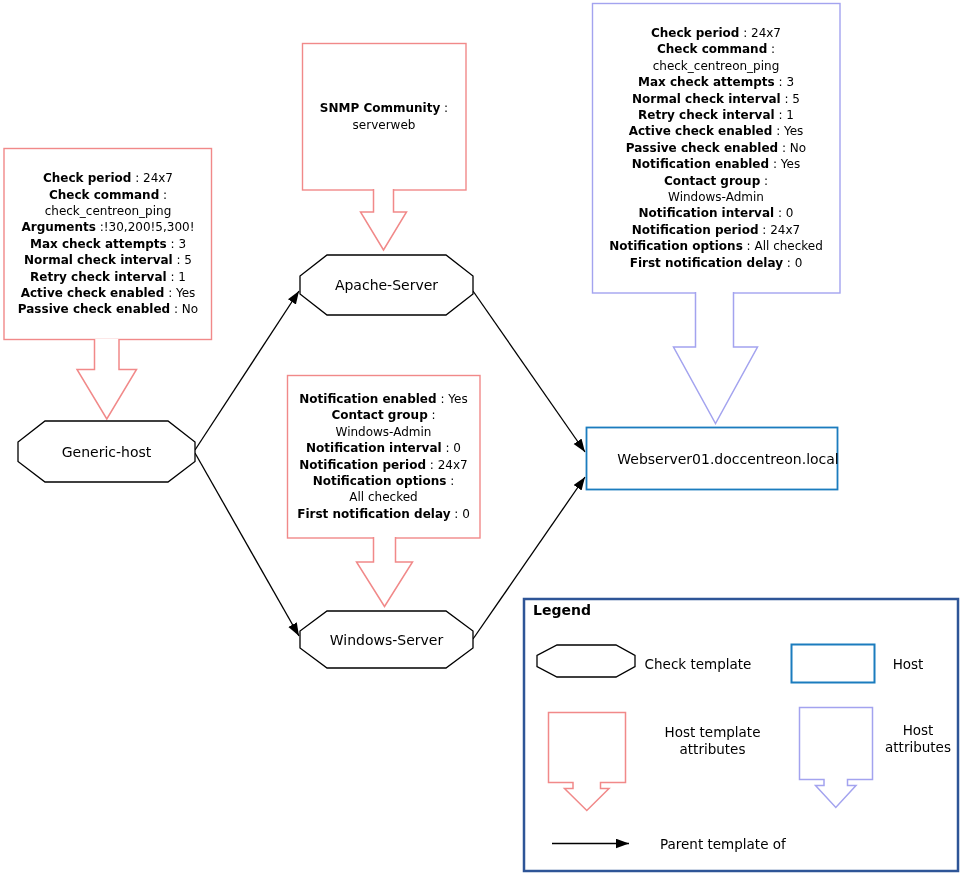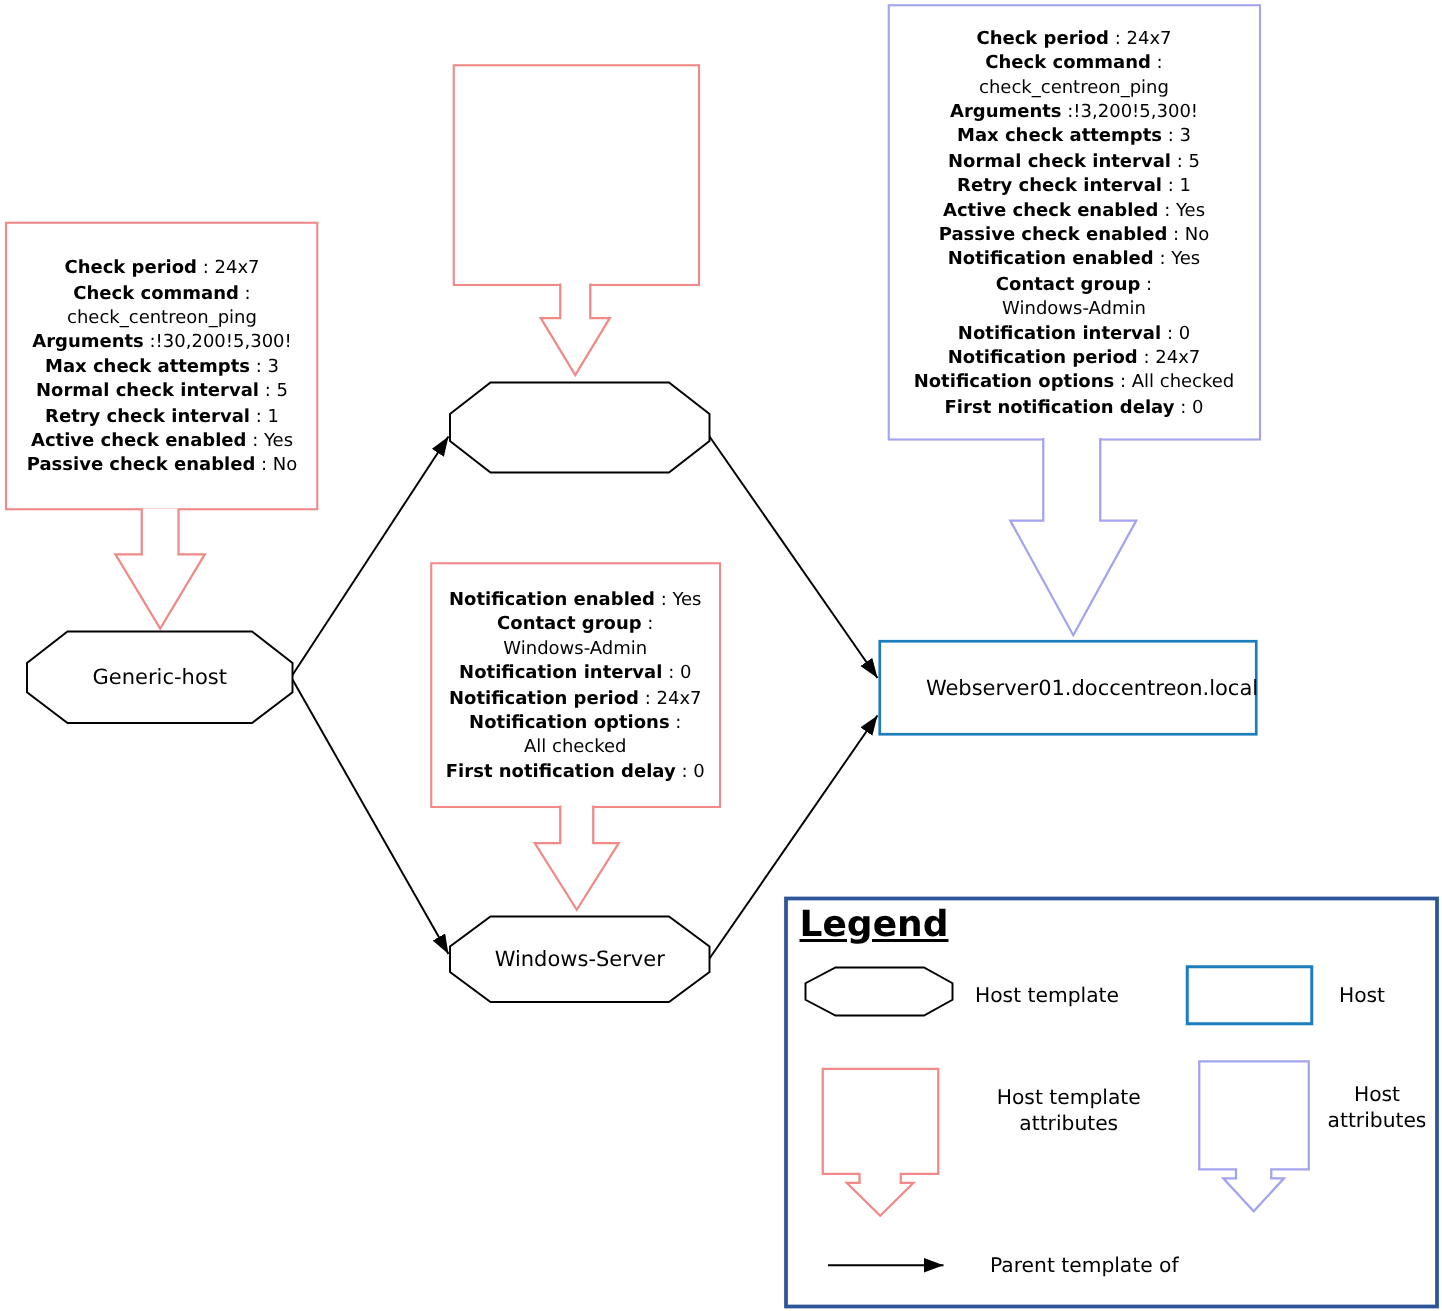--- a/index.html
+++ b/index.html
@@ -12,21 +12,21 @@
   .attr-box {
     position:absolute; display:flex; flex-direction:column; justify-content:center;
     text-align:center; font-size:12px; line-height:16.4px; pointer-events:none;
   }
   .attr-line b { font-weight:bold; }
   .attr-line span { white-space:pre-wrap; }
   .node-label {
     position:absolute; display:flex; align-items:center; justify-content:center;
     text-align:center; font-size:14px; pointer-events:none;
   }
-  .legend-title { position:absolute; font-size:24px; font-weight:bold;text-decoration:underline; }
+  .legend-title { position:absolute; font-size:14px; font-weight:bold; }
   .legend-label {
     position:absolute; display:flex; align-items:center; justify-content:center;
     text-align:center; font-size:13.5px; line-height:17px;
   }
   .legend-label.left { justify-content:flex-start; text-align:center; }
 </style>
 </head>
 <body>
 
 <div class="canvas">
@@ -72,55 +72,59 @@
       <div class="attr-line"><b>Check command</b><span> :</span></div>
       <div class="attr-line"><span>check_centreon_ping</span></div>
       <div class="attr-line"><b>Arguments</b><span> :!30,200!5,300!</span></div>
       <div class="attr-line"><b>Max check attempts</b><span> : 3</span></div>
       <div class="attr-line"><b>Normal check interval</b><span> : 5</span></div>
       <div class="attr-line"><b>Retry check interval</b><span> : 1</span></div>
       <div class="attr-line"><b>Active check enabled</b><span> : Yes</span></div>
       <div class="attr-line"><b>Passive check enabled</b><span> : No</span></div>
     </div>
 
+  <div class="attr-box" style="left:302px; top:43px; width:164px; height:147px;">
+      <div class="attr-line"><b>SNMP Community</b><span> :</span></div>
+      <div class="attr-line"><span>serverweb</span></div>
+    </div>
 
   <div class="attr-box" style="left:287px; top:375px; width:193px; height:163px;">
       <div class="attr-line"><b>Notification enabled</b><span> : Yes</span></div>
       <div class="attr-line"><b>Contact group</b><span> :</span></div>
       <div class="attr-line"><span>Windows-Admin</span></div>
       <div class="attr-line"><b>Notification interval</b><span> : 0</span></div>
       <div class="attr-line"><b>Notification period</b><span> : 24x7</span></div>
       <div class="attr-line"><b>Notification options</b><span> :</span></div>
       <div class="attr-line"><span>All checked</span></div>
       <div class="attr-line"><b>First notification delay</b><span> : 0</span></div>
     </div>
 
   <div class="attr-box" style="left:592px; top:3px; width:248px; height:290px;">
       <div class="attr-line"><b>Check period</b><span> : 24x7</span></div>
       <div class="attr-line"><b>Check command</b><span> :</span></div>
       <div class="attr-line"><span>check_centreon_ping</span></div>
-      <div class="attr-line"><b>Arguments</b><span> :!3,200!5,300!</span></div>
       <div class="attr-line"><b>Max check attempts</b><span> : 3</span></div>
       <div class="attr-line"><b>Normal check interval</b><span> : 5</span></div>
       <div class="attr-line"><b>Retry check interval</b><span> : 1</span></div>
       <div class="attr-line"><b>Active check enabled</b><span> : Yes</span></div>
       <div class="attr-line"><b>Passive check enabled</b><span> : No</span></div>
       <div class="attr-line"><b>Notification enabled</b><span> : Yes</span></div>
       <div class="attr-line"><b>Contact group</b><span> :</span></div>
       <div class="attr-line"><span>Windows-Admin</span></div>
       <div class="attr-line"><b>Notification interval</b><span> : 0</span></div>
       <div class="attr-line"><b>Notification period</b><span> : 24x7</span></div>
       <div class="attr-line"><b>Notification options</b><span> : All checked</span></div>
       <div class="attr-line"><b>First notification delay</b><span> : 0</span></div>
     </div>
 
   <div class="node-label" style="left:18px; top:421px; width:177px; height:61px;">Generic-host</div>
+  <div class="node-label" style="left:300px; top:255px; width:173px; height:60px;">Apache-Server</div>
   <div class="node-label" style="left:300px; top:611px; width:173px; height:57px;">Windows-Server</div>
   <div class="node-label" style="left:586px; top:427px; width:252px; height:63px;padding-left:16px;">Webserver01.doccentreon.local</div>
 
   <div class="legend-title" style="left:533px; top:602px;">Legend</div>
-  <div class="legend-label" style="left:642px; top:652px; width:112px; height:24px;">Host template</div>
+  <div class="legend-label" style="left:642px; top:652px; width:112px; height:24px;">Check template</div>
   <div class="legend-label" style="left:878px; top:652px; width:60px; height:24px;">Host</div>
   <div class="legend-label" style="left:650px; top:716px; width:125px; height:50px;">Host template attributes</div>
   <div class="legend-label" style="left:868px; top:714px; width:100px; height:50px;">Host attributes</div>
   <div class="legend-label left" style="left:660px; top:834px; width:170px; height:20px;">Parent template of</div>
 
 </div>
 
 </body></html>

